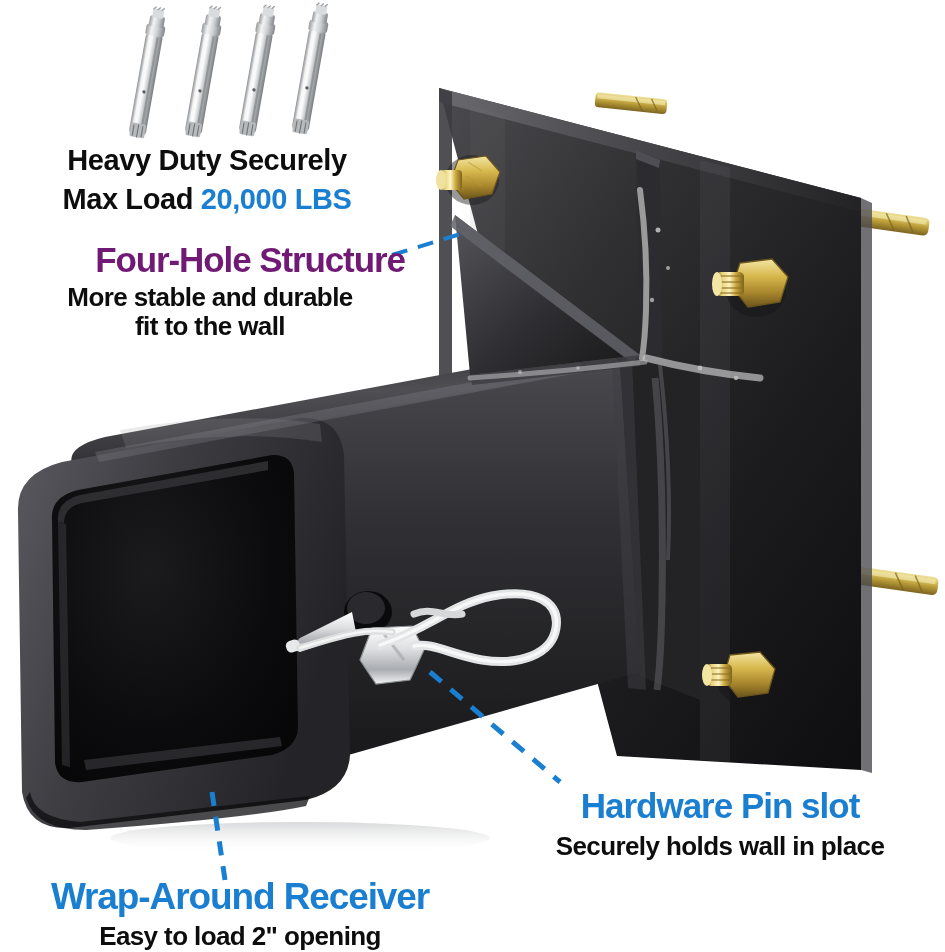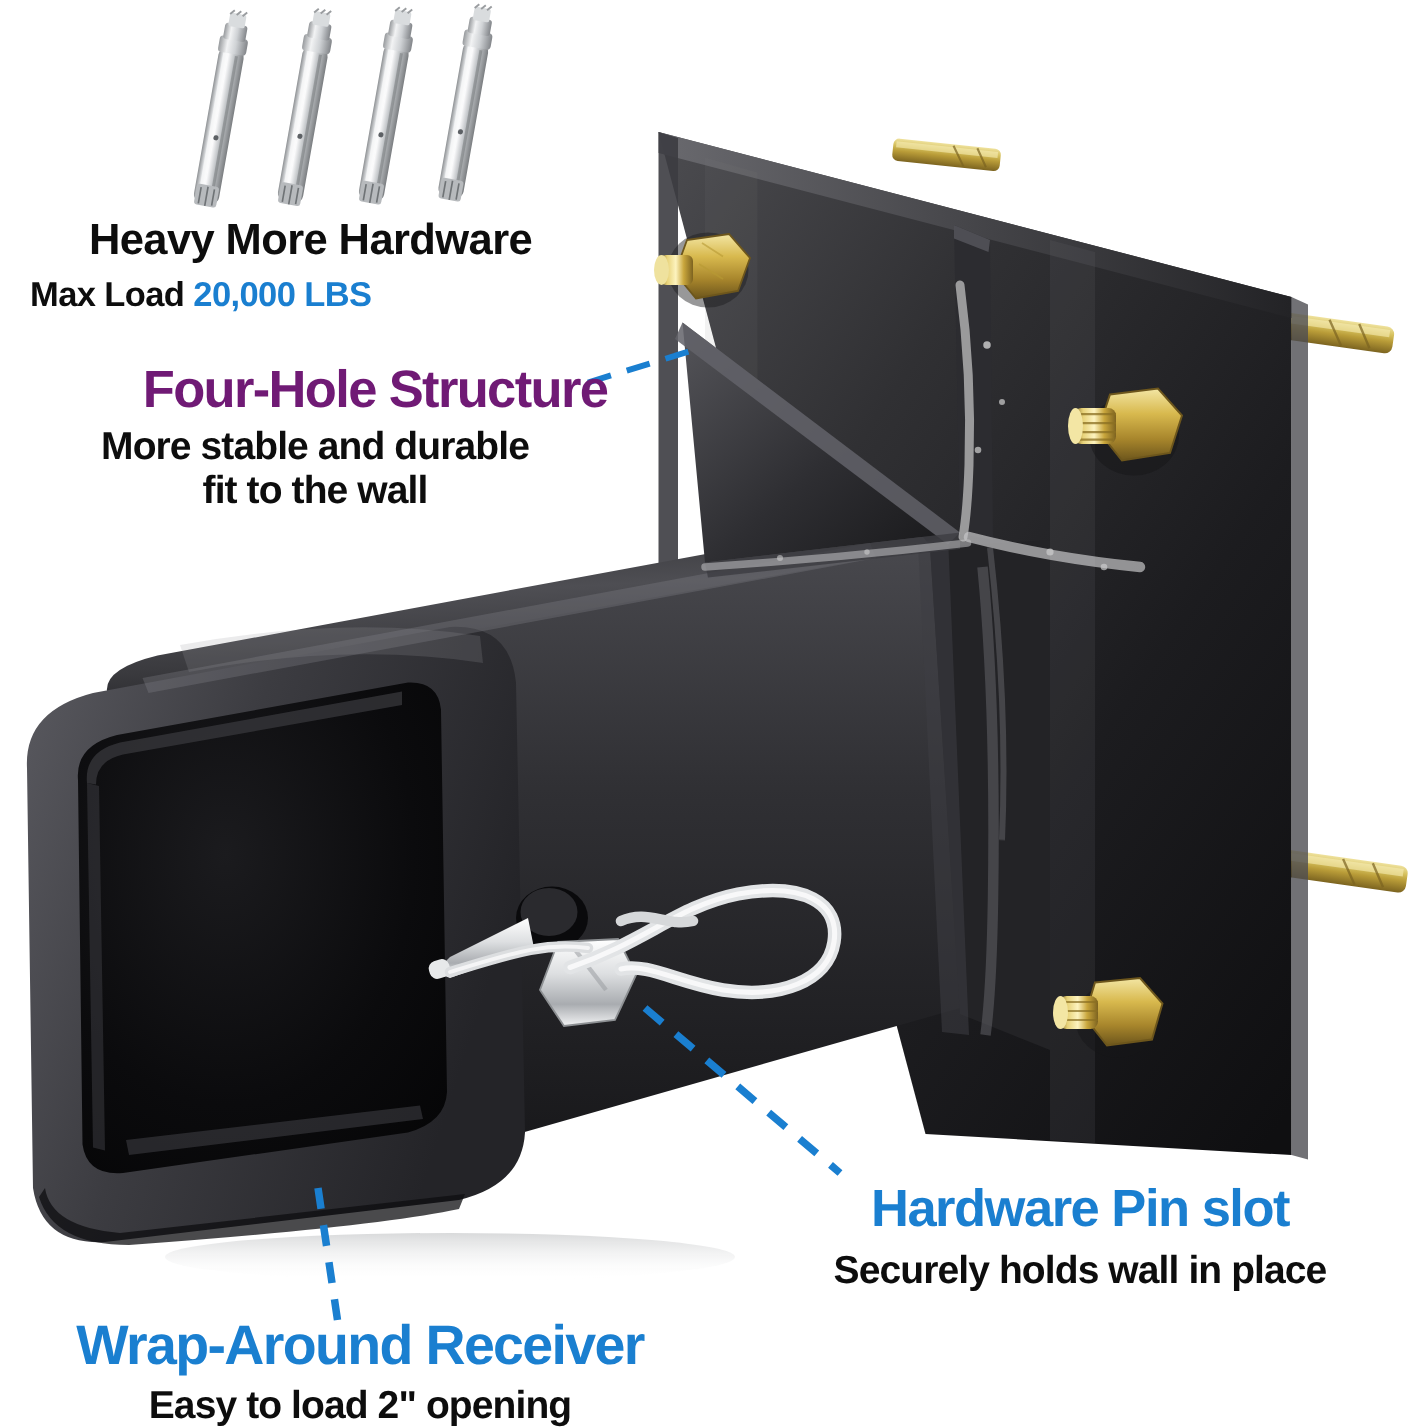--- a/index.html
+++ b/index.html
@@ -28,23 +28,23 @@
   }
 
   #hdw-line1 {
     left: 0; top: 144px; width: 414px;
     text-align: center;
     font-size: 29px; font-weight: bold;
     color: #0d0d0d;
   }
   #hdw-line2 {
     left: 0; top: 183px; width: 414px;
-    font-size: 23px; font-weight: bold;
-    color: #0d0d0d;
-    padding-left: 20px;
+    text-align: center;
+    font-size: 29px; font-weight: bold;
+    color: #0d0d0d;
   }
   #hdw-line2 .hl { color: #1a7fd0; }
 
   #fh-title {
     left: 0; top: 240px; width: 420px;
     text-align: center;
     font-size: 35px; font-weight: bold;
     color: #701a75;
     letter-spacing: -1.1px;
     padding-left: 40px;
@@ -395,21 +395,21 @@
     <g>
 
       <line x1="392" y1="255" x2="467" y2="232" stroke="#1a7fd0" stroke-width="4" stroke-dasharray="16 11" stroke-linecap="butt"></line>
 
       <line x1="430" y1="672" x2="560" y2="782" stroke="#1a7fd0" stroke-width="5" stroke-dasharray="15 12" stroke-linecap="butt"></line>
 
       <line x1="212" y1="792" x2="225" y2="880" stroke="#1a7fd0" stroke-width="5" stroke-dasharray="14 11" stroke-linecap="butt"></line>
     </g>
   </svg>
 
-  <div class="txt" id="hdw-line1">Heavy More Hardware</div>
+  <div class="txt" id="hdw-line1">Heavy Duty Securely</div>
 
   <div class="txt" id="hdw-line2"><span>Max Load</span> <span class="hl">20,000 LBS</span></div>
 
   <div class="txt" id="fh-title">Four-Hole Structure</div>
   <div class="txt" id="fh-sub2">fit to the wall</div>
   <div class="txt" id="fh-sub1">More stable and durable</div>
 
   <div class="txt" id="lp-title">Hardware Pin slot</div>
   <div class="txt" id="lp-sub">Securely holds wall in place</div>
 

